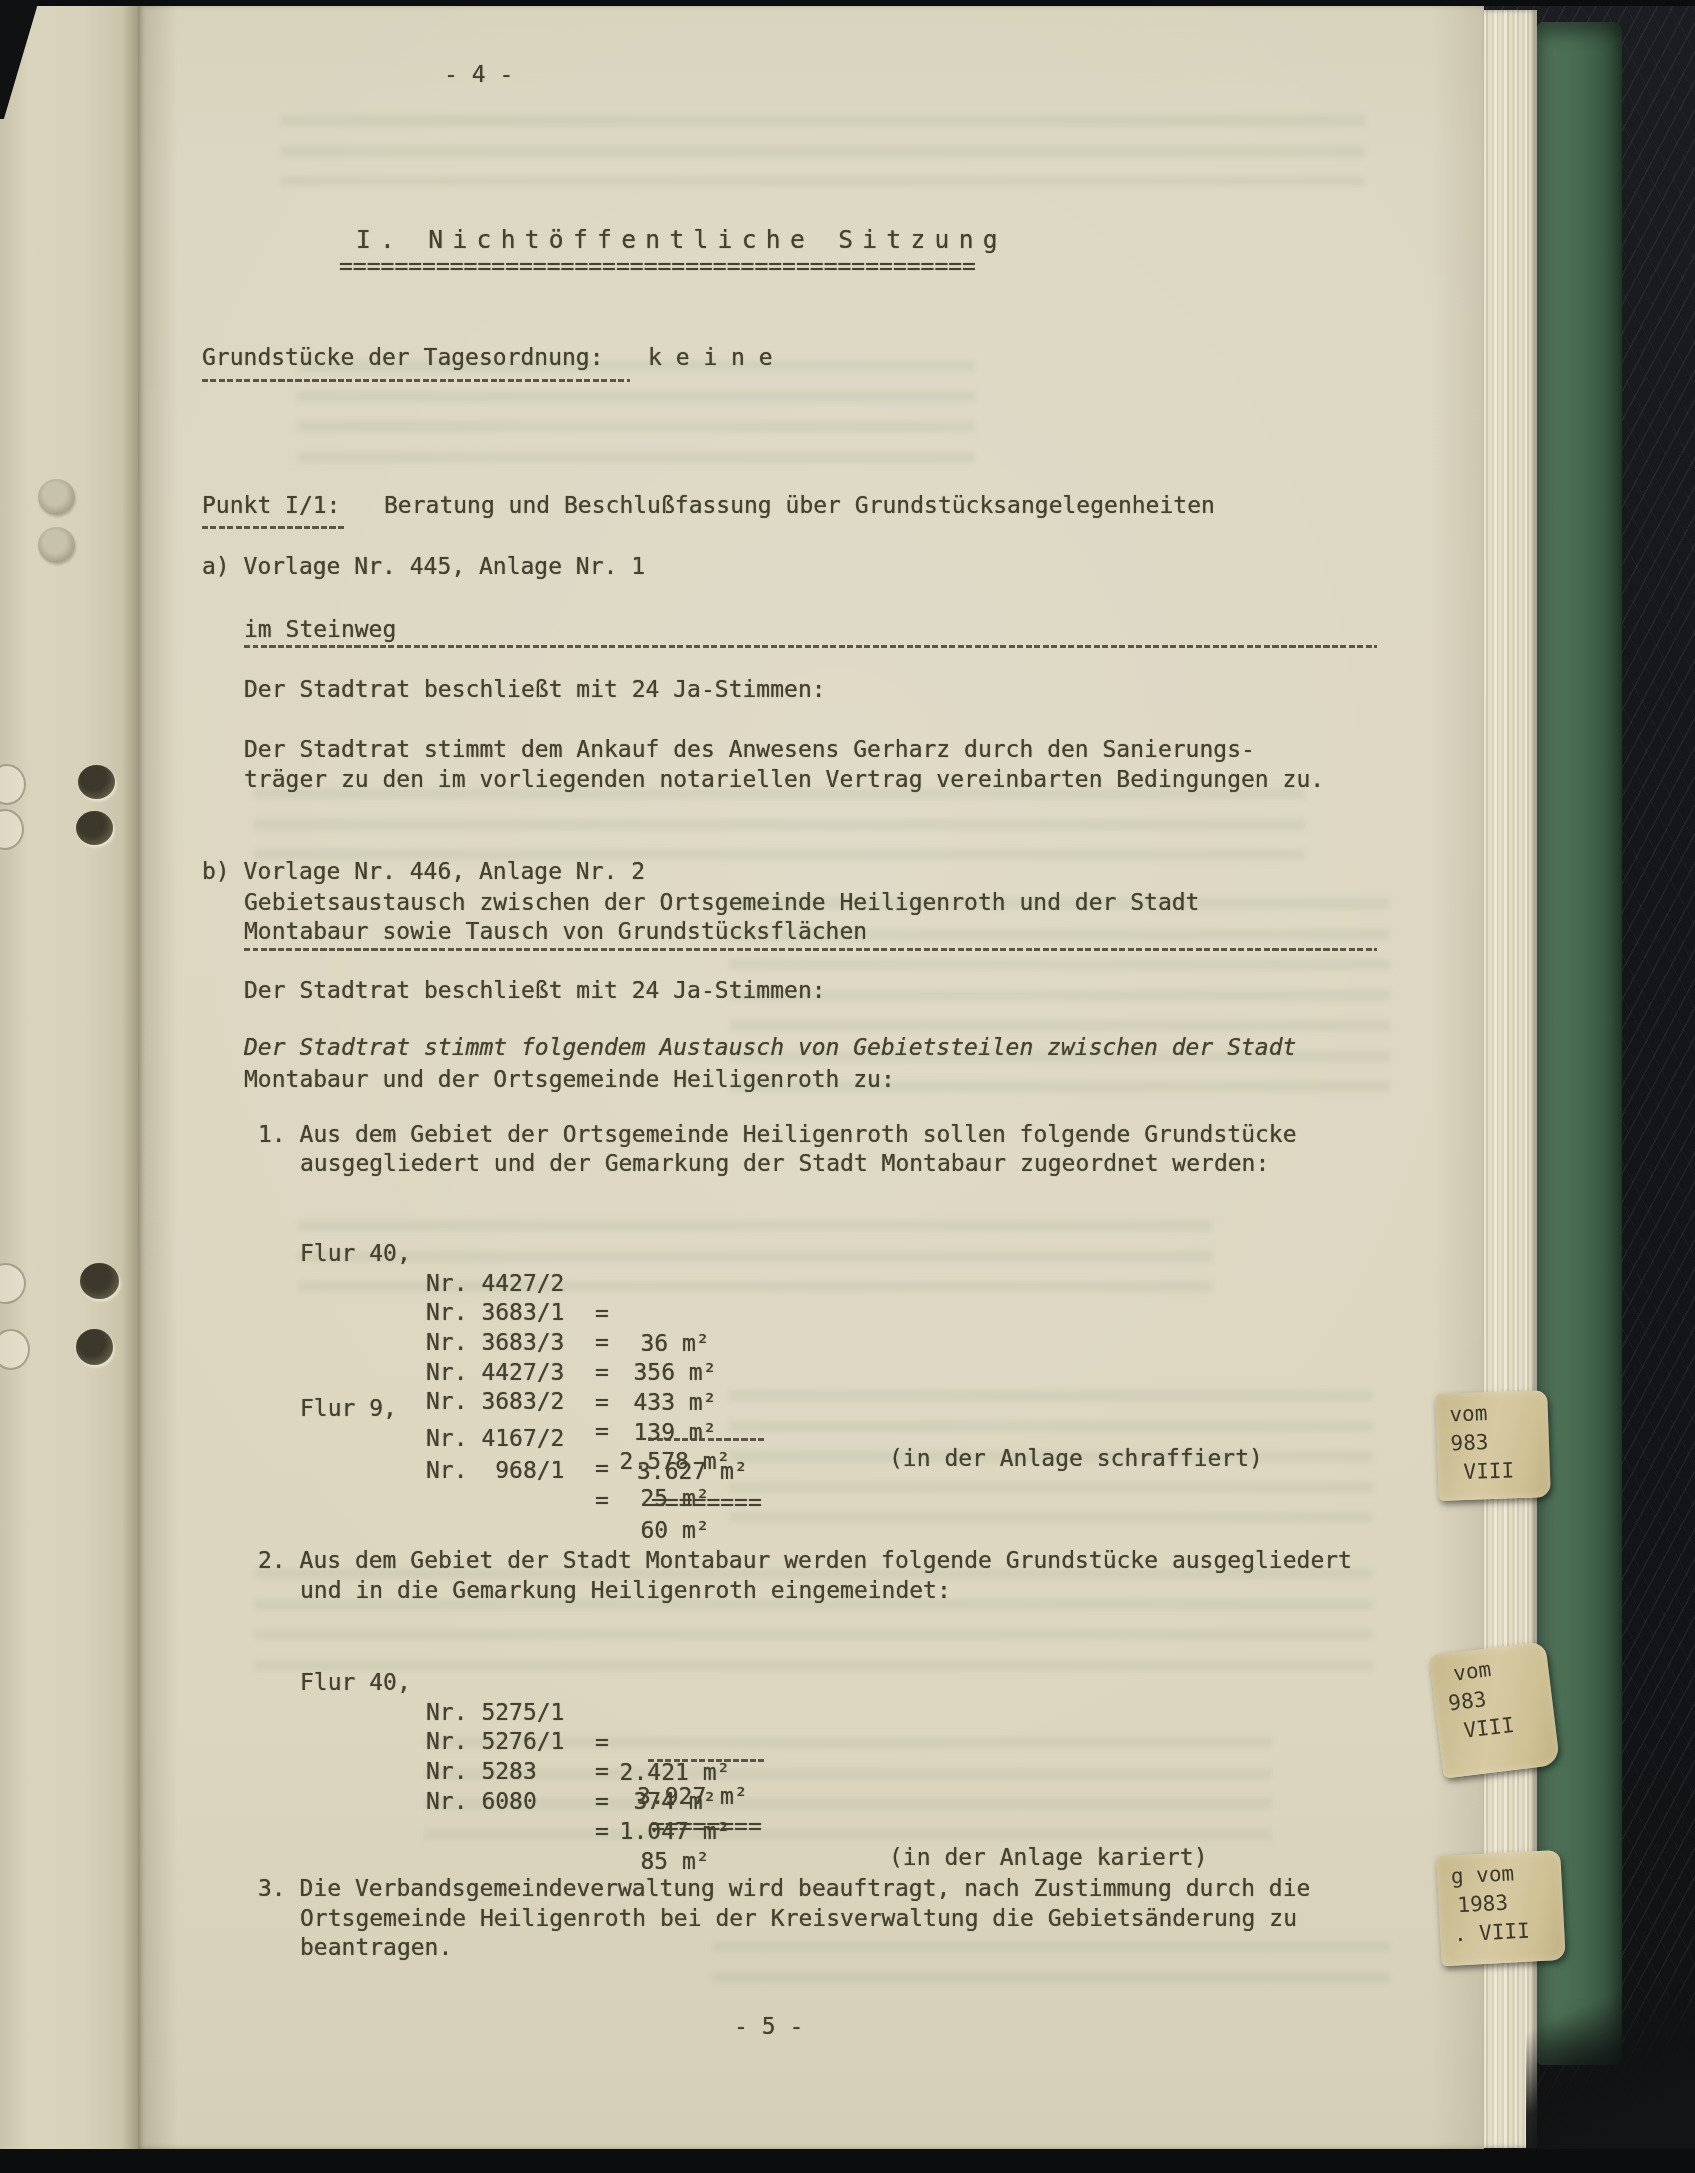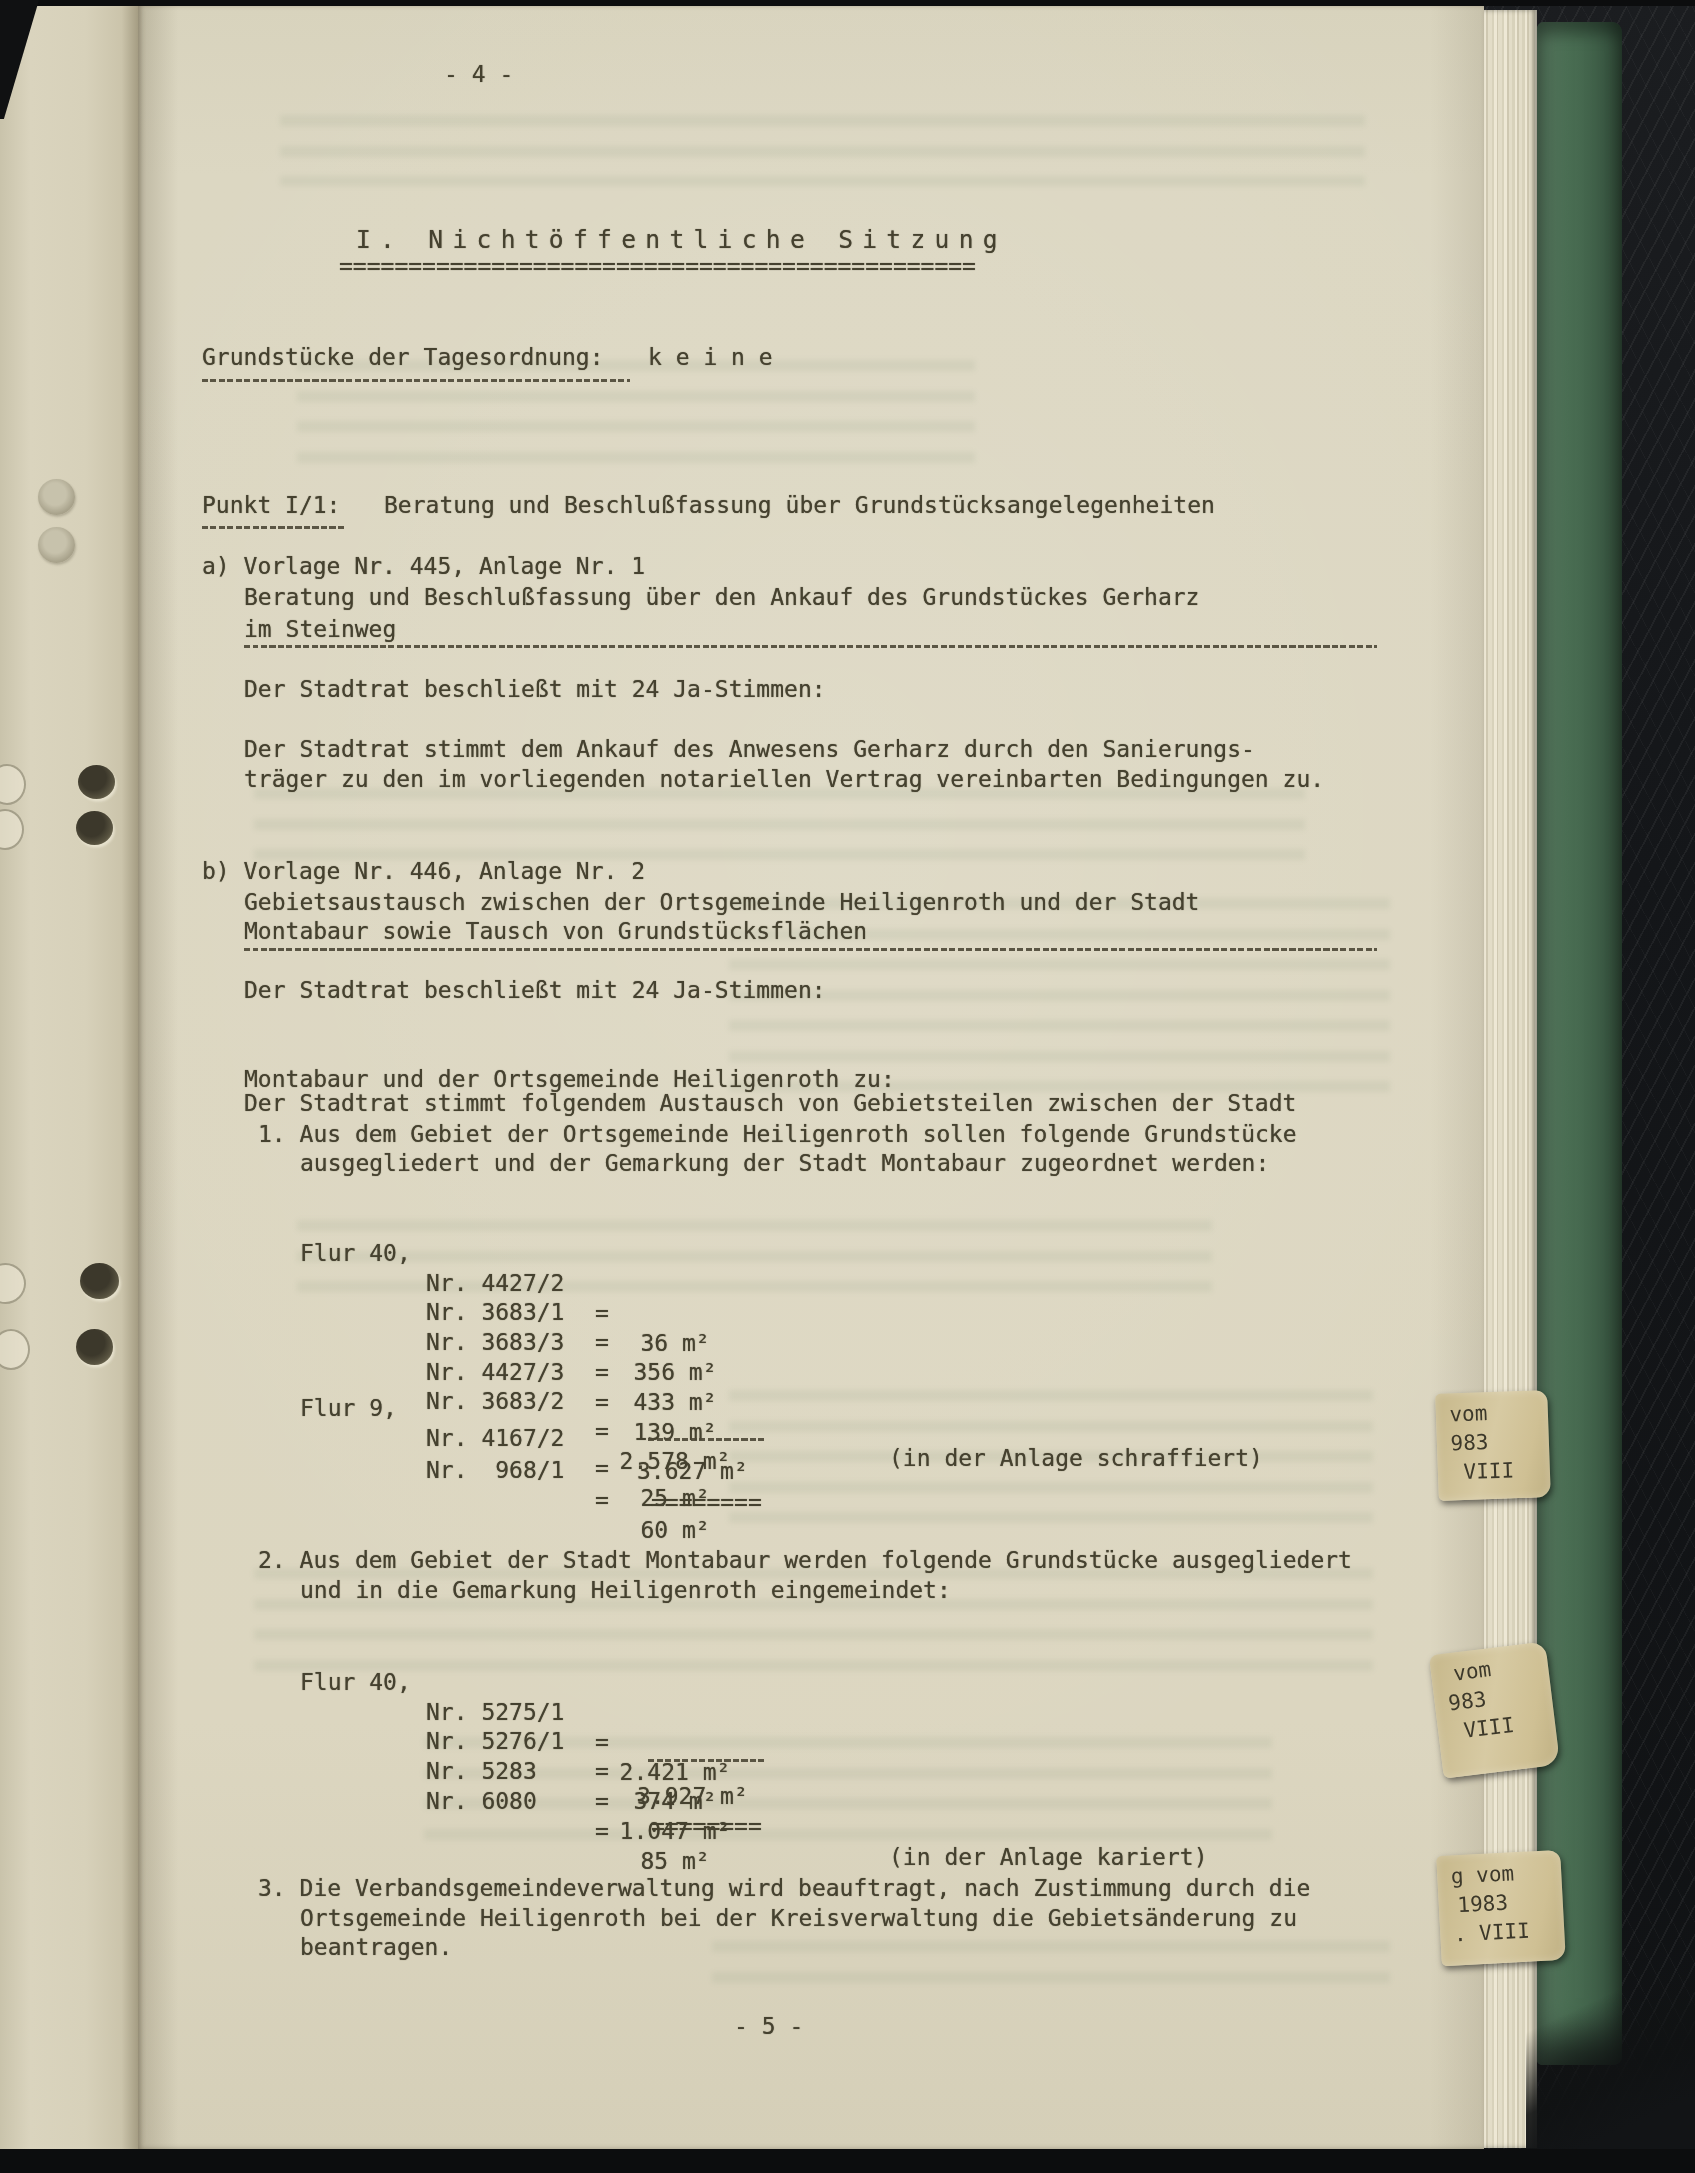--- a/index.html
+++ b/index.html
@@ -113,33 +113,32 @@
 
   <div class="t" style="left:202px;top:342px;">Grundstücke der Tagesordnung:</div>
   <div class="t" style="left:648px;top:342px;">k e i n e</div>
   <div class="rule2" style="left:202px;top:379px;width:428px;"></div>
 
   <div class="t" style="left:202px;top:490px;">Punkt I/1:</div>
   <div class="t" style="left:384px;top:490px;">Beratung und Beschlußfassung über Grundstücksangelegenheiten</div>
   <div class="rule2" style="left:202px;top:526px;width:142px;"></div>
 
   <div class="t" style="left:202px;top:551px;">a) Vorlage Nr. 445, Anlage Nr. 1</div>
-  <div class="t" style="left:244px;top:582px;">Beratung und Beschlußfassung über den Ankauf des Grundstückes Gerharz</div>
   <div class="t" style="left:244px;top:614px;">im Steinweg</div>
   <div class="rule2" style="left:244px;top:645px;width:1133px;"></div>
   <div class="t" style="left:244px;top:674px;">Der Stadtrat beschließt mit 24 Ja-Stimmen:</div>
   <div class="t" style="left:244px;top:734px;">Der Stadtrat stimmt dem Ankauf des Anwesens Gerharz durch den Sanierungs-</div>
   <div class="t" style="left:244px;top:764px;">träger zu den im vorliegenden notariellen Vertrag vereinbarten Bedingungen zu.</div>
 
   <div class="t" style="left:202px;top:856px;">b) Vorlage Nr. 446, Anlage Nr. 2</div>
   <div class="t" style="left:244px;top:887px;">Gebietsaustausch zwischen der Ortsgemeinde Heiligenroth und der Stadt</div>
   <div class="t" style="left:244px;top:916px;">Montabaur sowie Tausch von Grundstücksflächen</div>
   <div class="rule2" style="left:244px;top:948px;width:1133px;"></div>
   <div class="t" style="left:244px;top:975px;">Der Stadtrat beschließt mit 24 Ja-Stimmen:</div>
-  <div class="t" style="left:244px;top:1088px;">Der Stadtrat stimmt folgendem Austausch von Gebietsteilen zwischen der Stadt</div>
+  <div class="t" style="left:244px;top:1032px;font-style:italic;">Der Stadtrat stimmt folgendem Austausch von Gebietsteilen zwischen der Stadt</div>
   <div class="t" style="left:244px;top:1064px;">Montabaur und der Ortsgemeinde Heiligenroth zu:</div>
 
   <div class="t" style="left:258px;top:1119px;">1. Aus dem Gebiet der Ortsgemeinde Heiligenroth sollen folgende Grundstücke</div>
   <div class="t" style="left:300px;top:1148px;">ausgegliedert und der Gemarkung der Stadt Montabaur zugeordnet werden:</div>
 
   <div class="t prow" style="left:300px;top:1208px;">
     <span class="c-flur">Flur 40,</span>
     <span class="c-nr">Nr. 4427/2</span>
     <span class="c-eq">=</span>
     <span class="c-area">36 m²</span>

